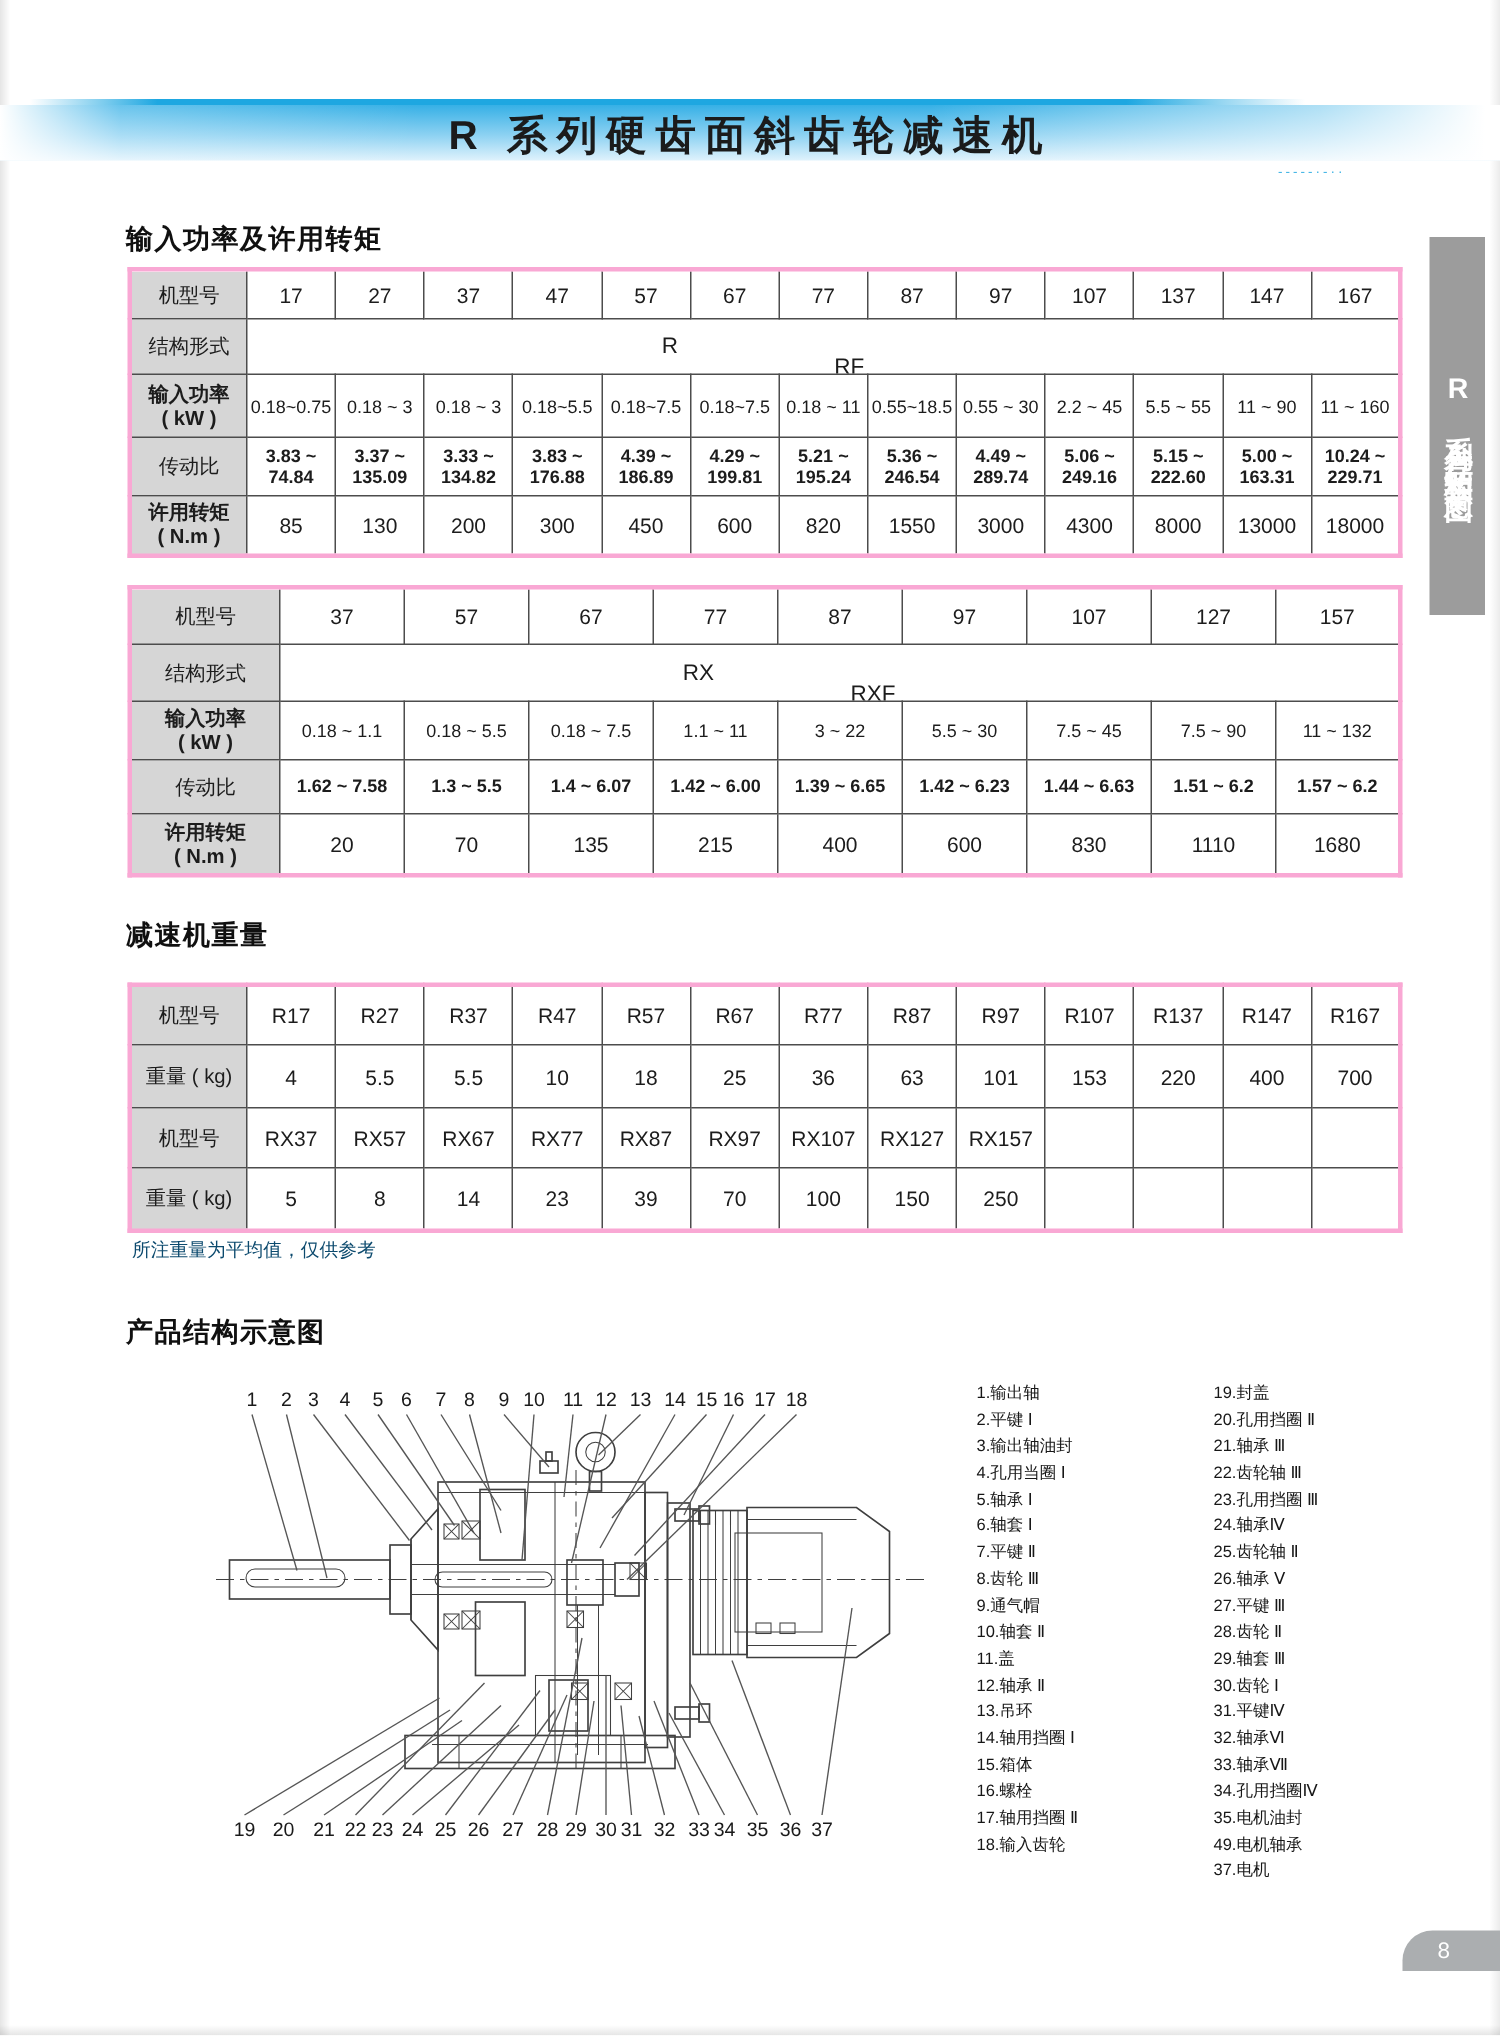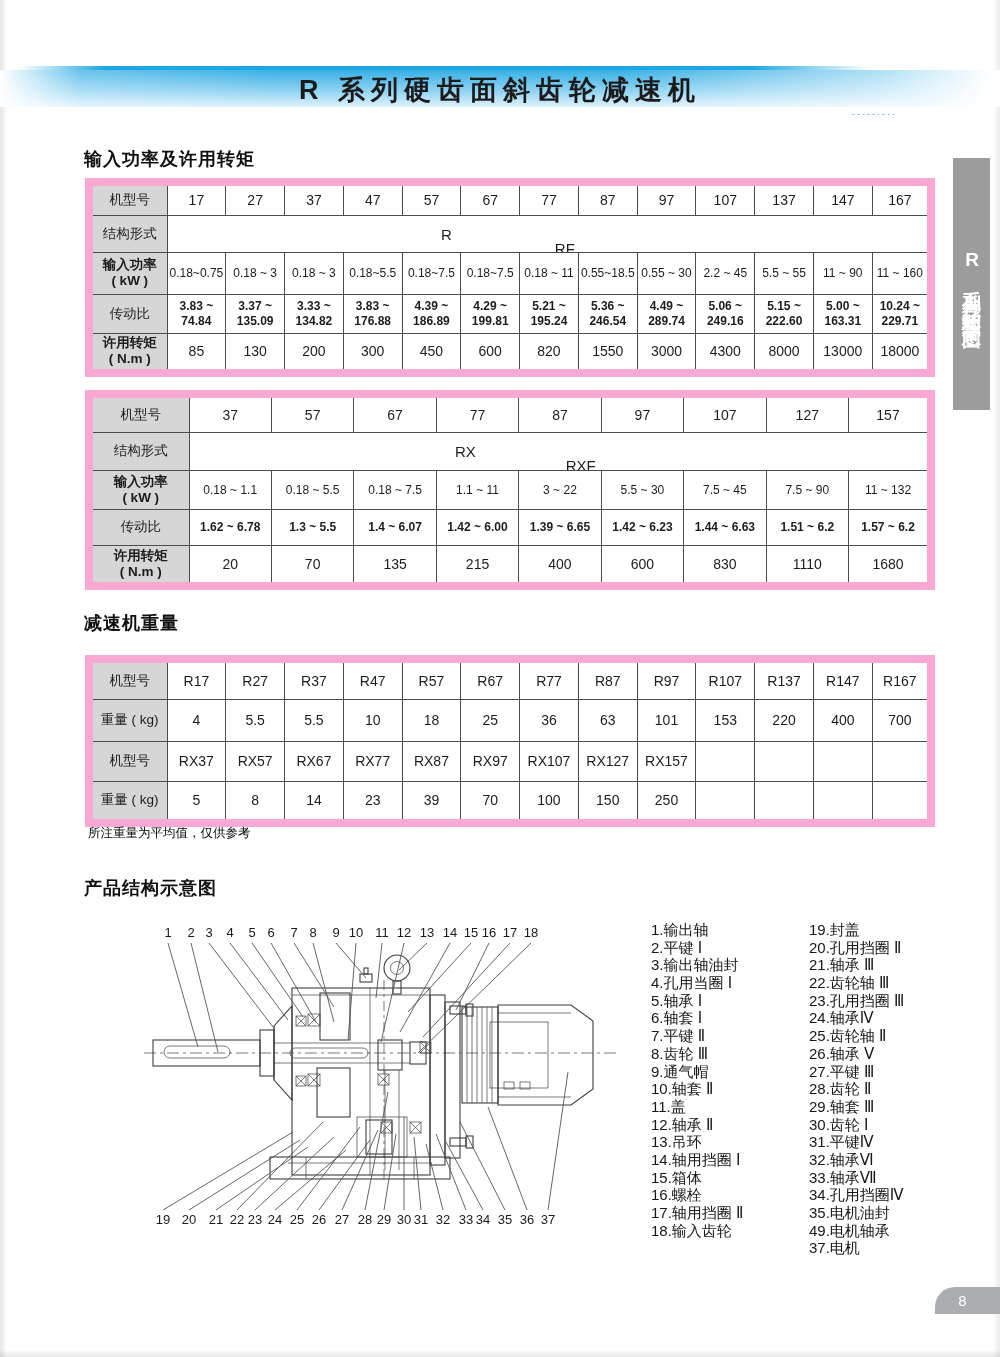--- a/index.html
+++ b/index.html
@@ -21,39 +21,39 @@
       linear-gradient(180deg,#36b0e6 0%,#8ed2f2 55%,#dff2fc 100%);}
   .banner-title{position:absolute;left:0;top:72px;width:1000px;text-align:center;
     font-size:27px;font-weight:bold;letter-spacing:6px;color:#1b1b1b;}
   .watermark{position:absolute;left:852px;top:109px;width:95px;font-size:9px;
     color:#29abe2;letter-spacing:2px;opacity:.9;}
   
   .sec-h{position:absolute;left:84px;font-size:18px;font-weight:bold;color:#101010;letter-spacing:1px;}
   #h-power{top:147px;text-align:center;} #h-weight{top:611px;} #h-structure{top:876px;}
   
   table{position:absolute;border-collapse:collapse;table-layout:fixed;width:850px;left:85px;
-        border:8px solid #f9a8d4;}
+        border:3px solid #f9a8d4;}
   #t1{top:178px;} #t2{top:390px;} #t3{top:655px;}
   td{border:1.6px solid #4c4c4c;text-align:center;vertical-align:middle;padding:0 1px;overflow:hidden;}
   .lbl{background:#d6d6d6;font-size:13.5px;}
   .val{font-size:14px;}
   .sm{font-size:12px;}
   .pre{white-space:pre-line;line-height:1.18;font-weight:bold;}
   .structcell{position:relative;font-size:15px;}
   .structcell .sa{position:absolute;left:36%;top:50%;transform:translateY(-50%);}
   .structcell .sb{position:absolute;left:51%;top:50%;transform:translateY(-50%);margin-top:14px;}
-  .note{position:absolute;left:88px;top:825px;font-size:12.5px;color:#000000;}
+  .note{position:absolute;left:88px;top:825px;font-size:12.5px;color:#0c4a6e;}
   
   #diagram{position:absolute;left:138px;top:922px;width:486px;height:335px;}
   #diagram .ln{stroke:#3f3f3f;stroke-width:1.1;fill:none;}
   #diagram .thin{stroke:#3f3f3f;stroke-width:.7;fill:none;}
   #diagram .leader{stroke:#555;stroke-width:.9;fill:none;}
   #diagram text{font-size:13px;fill:#1a1a1a;text-anchor:middle;
     font-family:"Liberation Sans","DejaVu Sans",sans-serif;}
-  .legend-col{position:absolute;top:921px;font-size:15px;color:#171717;}
+  .legend-col{position:absolute;top:921px;font-size:11px;color:#171717;}
   #legend1{left:651px;} #legend2{left:809px;}
   .legend-item{height:17.7px;line-height:17.7px;white-space:nowrap;}
   
   .side-tab{position:absolute;left:953px;top:158px;width:37px;height:252px;background:#9c9c9c;
     display:flex;align-items:center;justify-content:center;}
   .side-tab span{writing-mode:vertical-rl;text-orientation:upright;color:#fff;font-weight:bold;
     font-size:19px;letter-spacing:5px;}
   
   .page-tab{position:absolute;left:935px;top:1287px;width:65px;height:27px;background:#abaeb0;
     border-radius:20px 0 0 0;display:flex;align-items:center;justify-content:center;}
@@ -220,21 +220,21 @@
           <td class="val sm">0.18 ~ 7.5</td>
           <td class="val sm">1.1 ~ 11</td>
           <td class="val sm">3 ~ 22</td>
           <td class="val sm">5.5 ~ 30</td>
           <td class="val sm">7.5 ~ 45</td>
           <td class="val sm">7.5 ~ 90</td>
           <td class="val sm">11 ~ 132</td>
         </tr>
         <tr style="height:36px">
           <td class="lbl">传动比</td>
-          <td class="val sm pre">1.62 ~ 6.78</td>
+          <td class="val sm pre">1.62 ~ 7.58</td>
           <td class="val sm pre">1.3 ~ 5.5</td>
           <td class="val sm pre">1.4 ~ 6.07</td>
           <td class="val sm pre">1.42 ~ 6.00</td>
           <td class="val sm pre">1.39 ~ 6.65</td>
           <td class="val sm pre">1.42 ~ 6.23</td>
           <td class="val sm pre">1.44 ~ 6.63</td>
           <td class="val sm pre">1.51 ~ 6.2</td>
           <td class="val sm pre">1.57 ~ 6.2</td>
         </tr>
         <tr style="height:41px">

